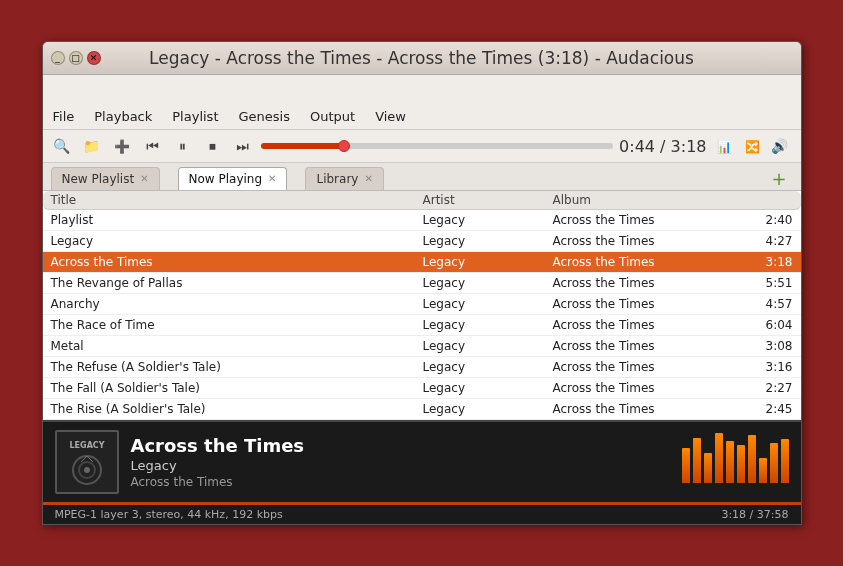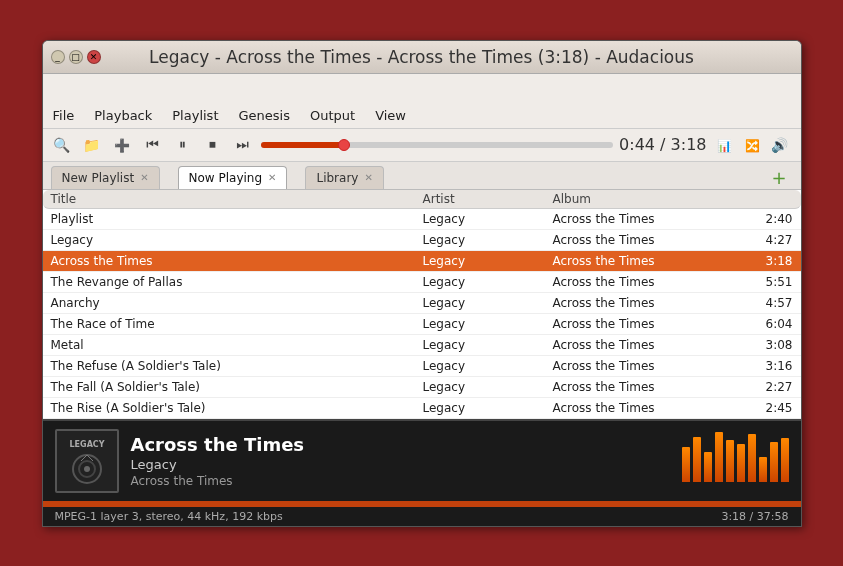--- a/index.html
+++ b/index.html
@@ -271,21 +271,21 @@
     }
 
     
     .statusbar {
       background: #1a1a1a;
       padding: 3px 12px;
       display: flex;
       justify-content: space-between;
       font-size: 11px;
       color: #aaa;
-      border-top: 6px solid #c2410c;
+      border-top: 3px solid #c2410c;
     }
 
     
     .icon-search::before { content: '🔍'; font-size: 14px; }
     .icon-open::before { content: '📁'; font-size: 14px; }
     .icon-add::before { content: '➕'; font-size: 13px; color: #559933; }
     .icon-prev::before { content: '⏮'; font-size: 14px; }
     .icon-pause::before { content: '⏸'; font-size: 14px; }
     .icon-stop::before { content: '⏹'; font-size: 14px; }
     .icon-next::before { content: '⏭'; font-size: 14px; }

